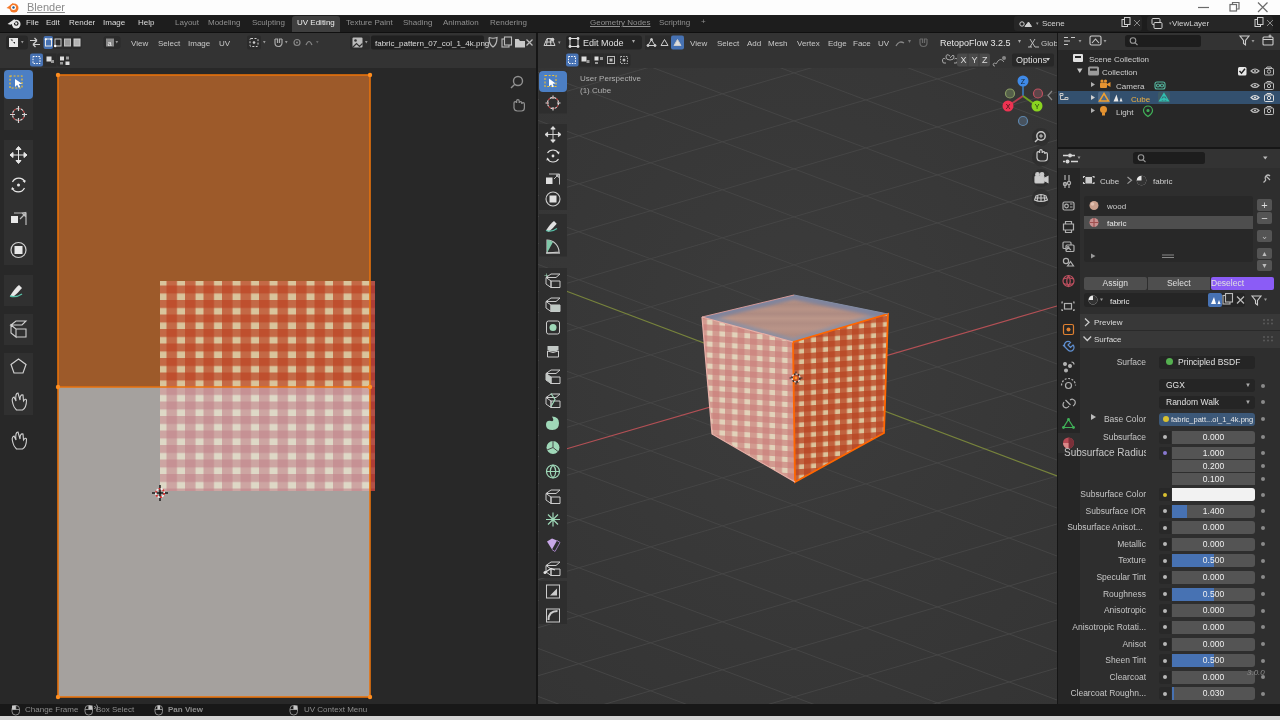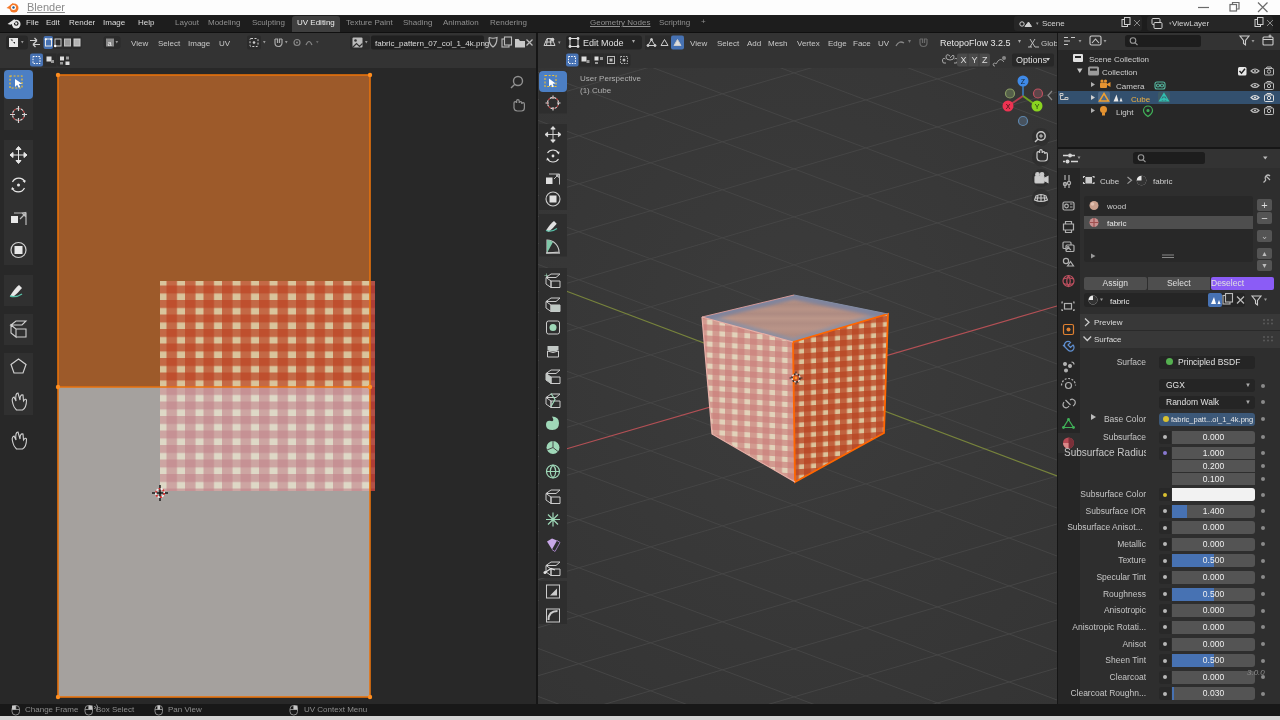--- a/index.html
+++ b/index.html
@@ -945,17 +945,17 @@
         </g>
   <g transform="translate(278,0)">
           <rect x="2" y="1.5" width="7.5" height="9.5" rx="3.5"></rect>
           <path d="M5.75 1.5 v4 m-3.75 0 h7.5"></path>
           <rect x="5.75" y="1.5" width="3.75" height="4" fill="#c8c8c8" stroke="none"></rect>
         </g>
  </g>
 </svg>
 <div class="txt abs" style="left:25px;top:705px;color:#8d8d8d;font-size:8px;">Change Frame</div>
 <div class="txt abs" style="left:96px;top:705px;color:#8d8d8d;font-size:8px;">Box Select</div>
-<div class="txt abs" style="left:168px;top:705px;color:#8d8d8d;font-size:8px;">Pan View</div>
+<div class="txt abs" style="left:168px;top:705px;color:#8d8d8d;font-size:8px;font-weight:bold;">Pan View</div>
 <div class="txt abs" style="left:304px;top:705px;color:#8d8d8d;font-size:8px;">UV Context Menu</div>
 <div class="txt abs" style="left:1247px;top:668px;color:#8d8d8d;font-size:8px;font-style:italic;">3.0.0</div>
 
 </div>
 
 </body></html>

